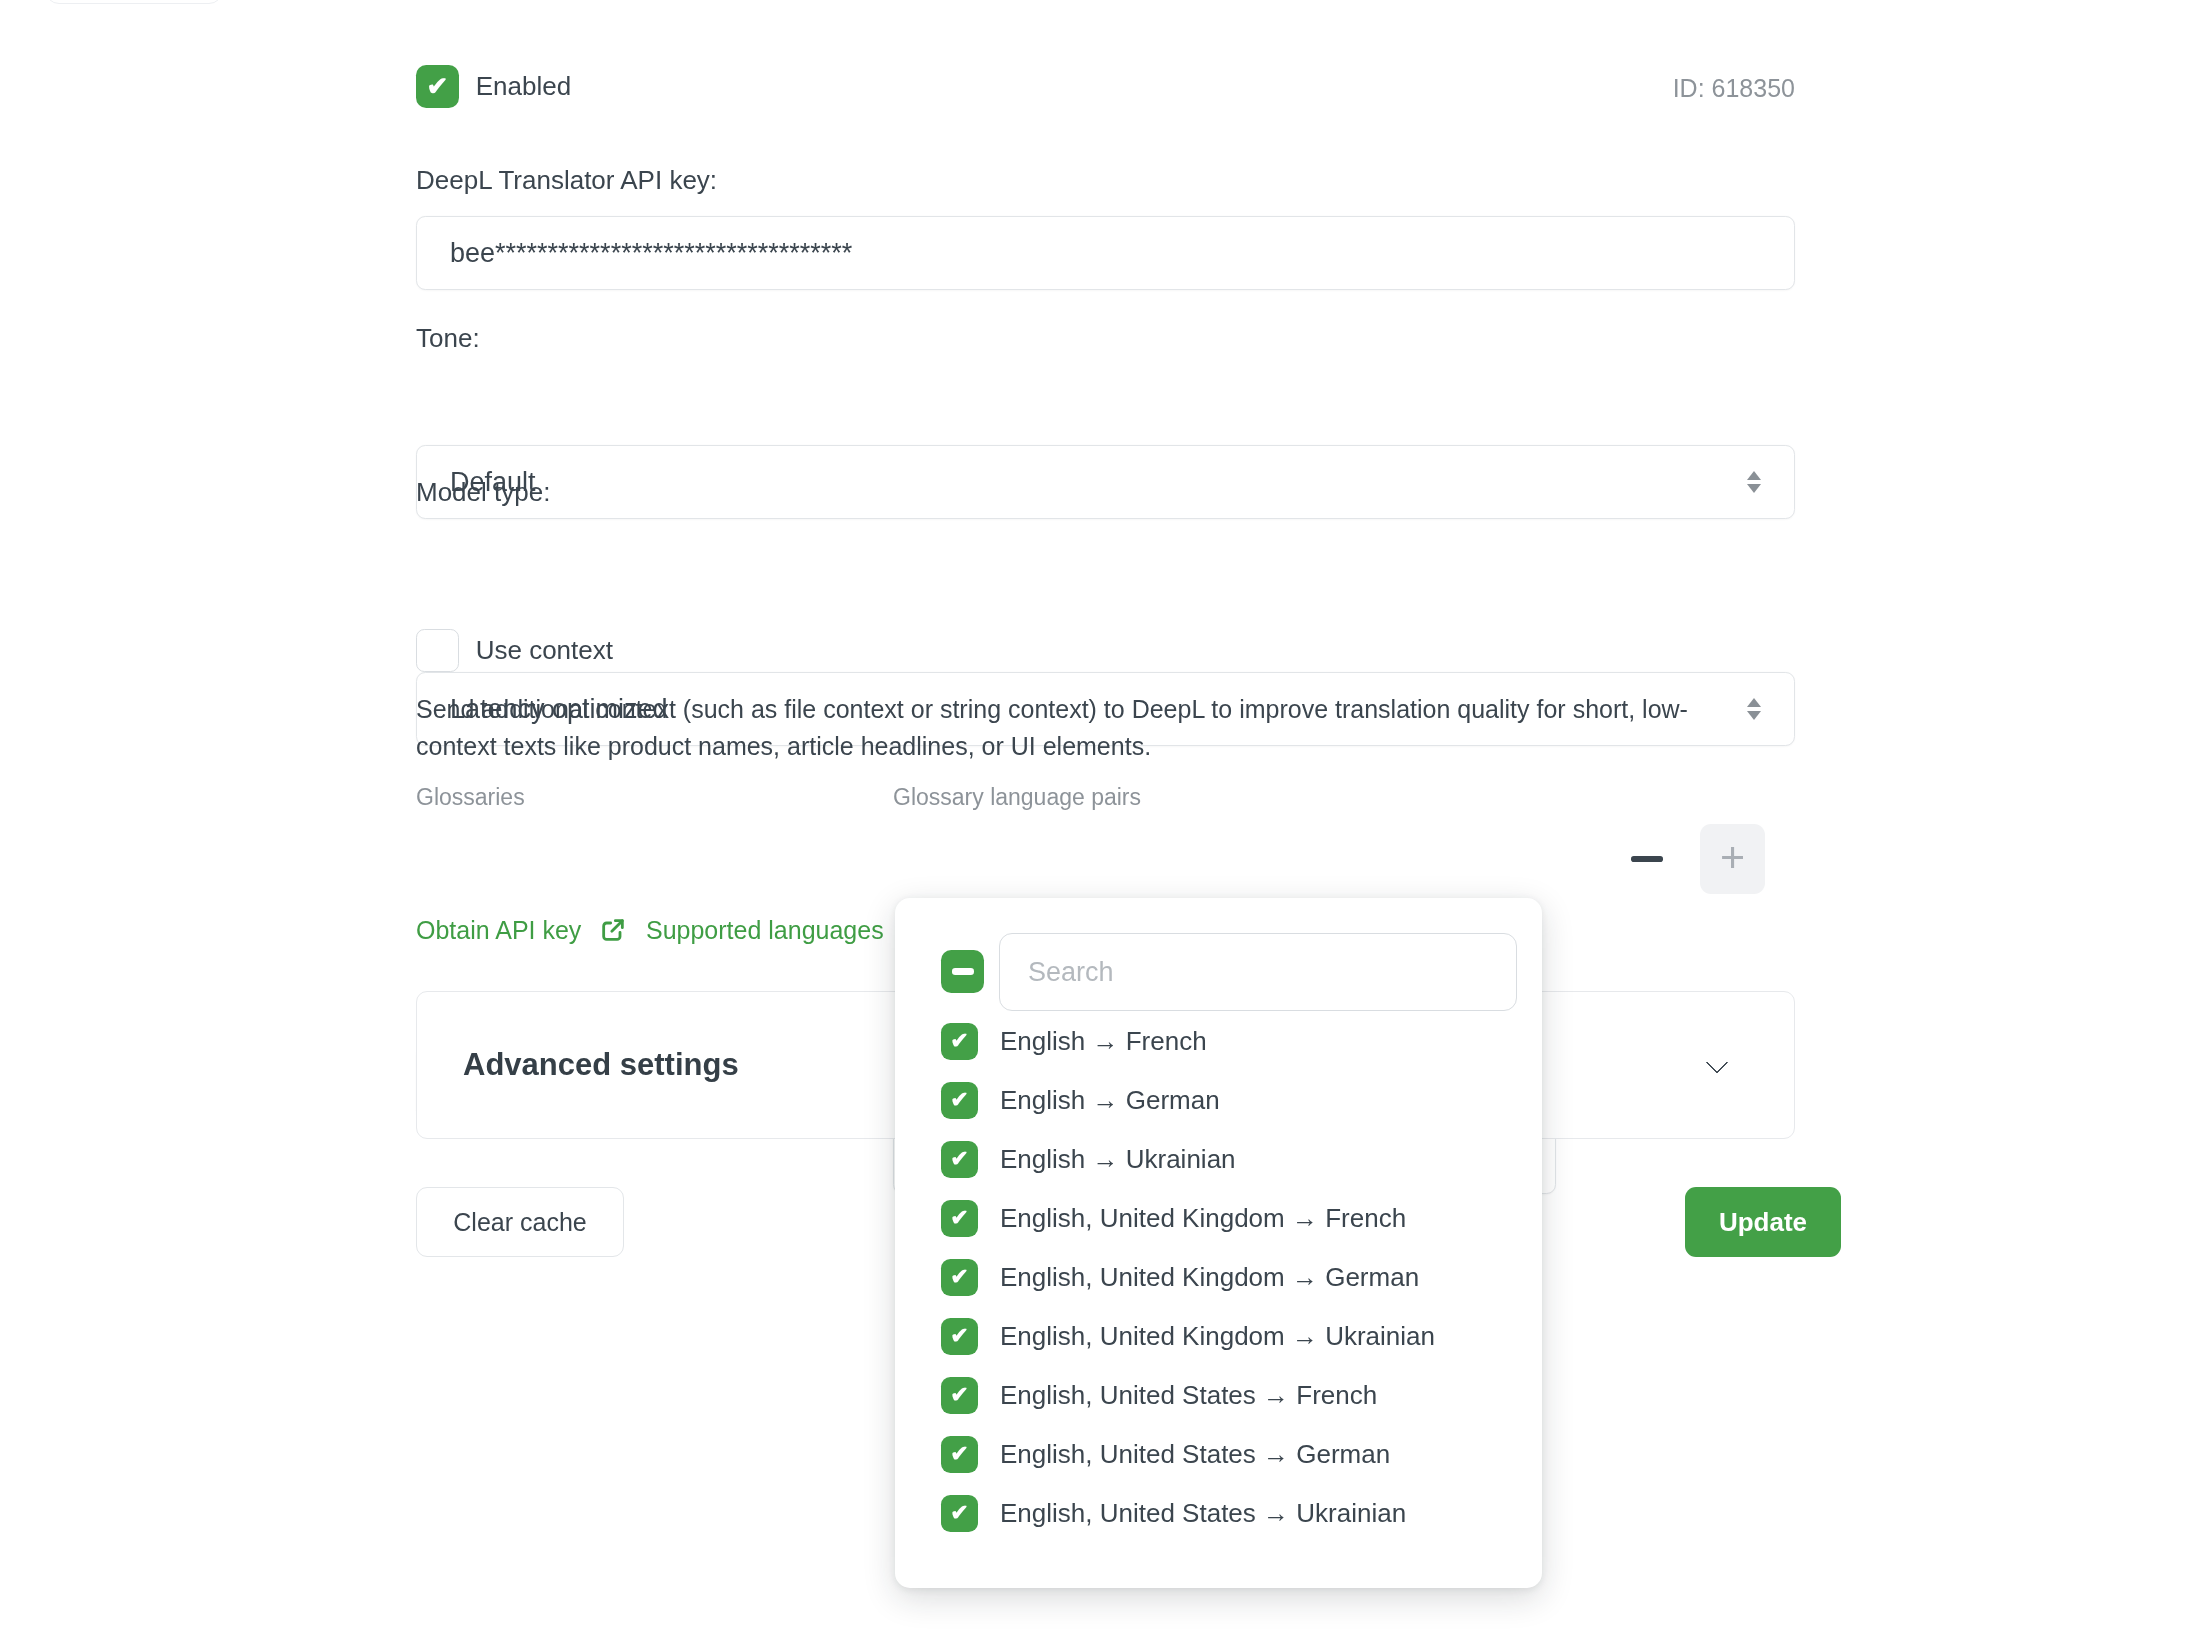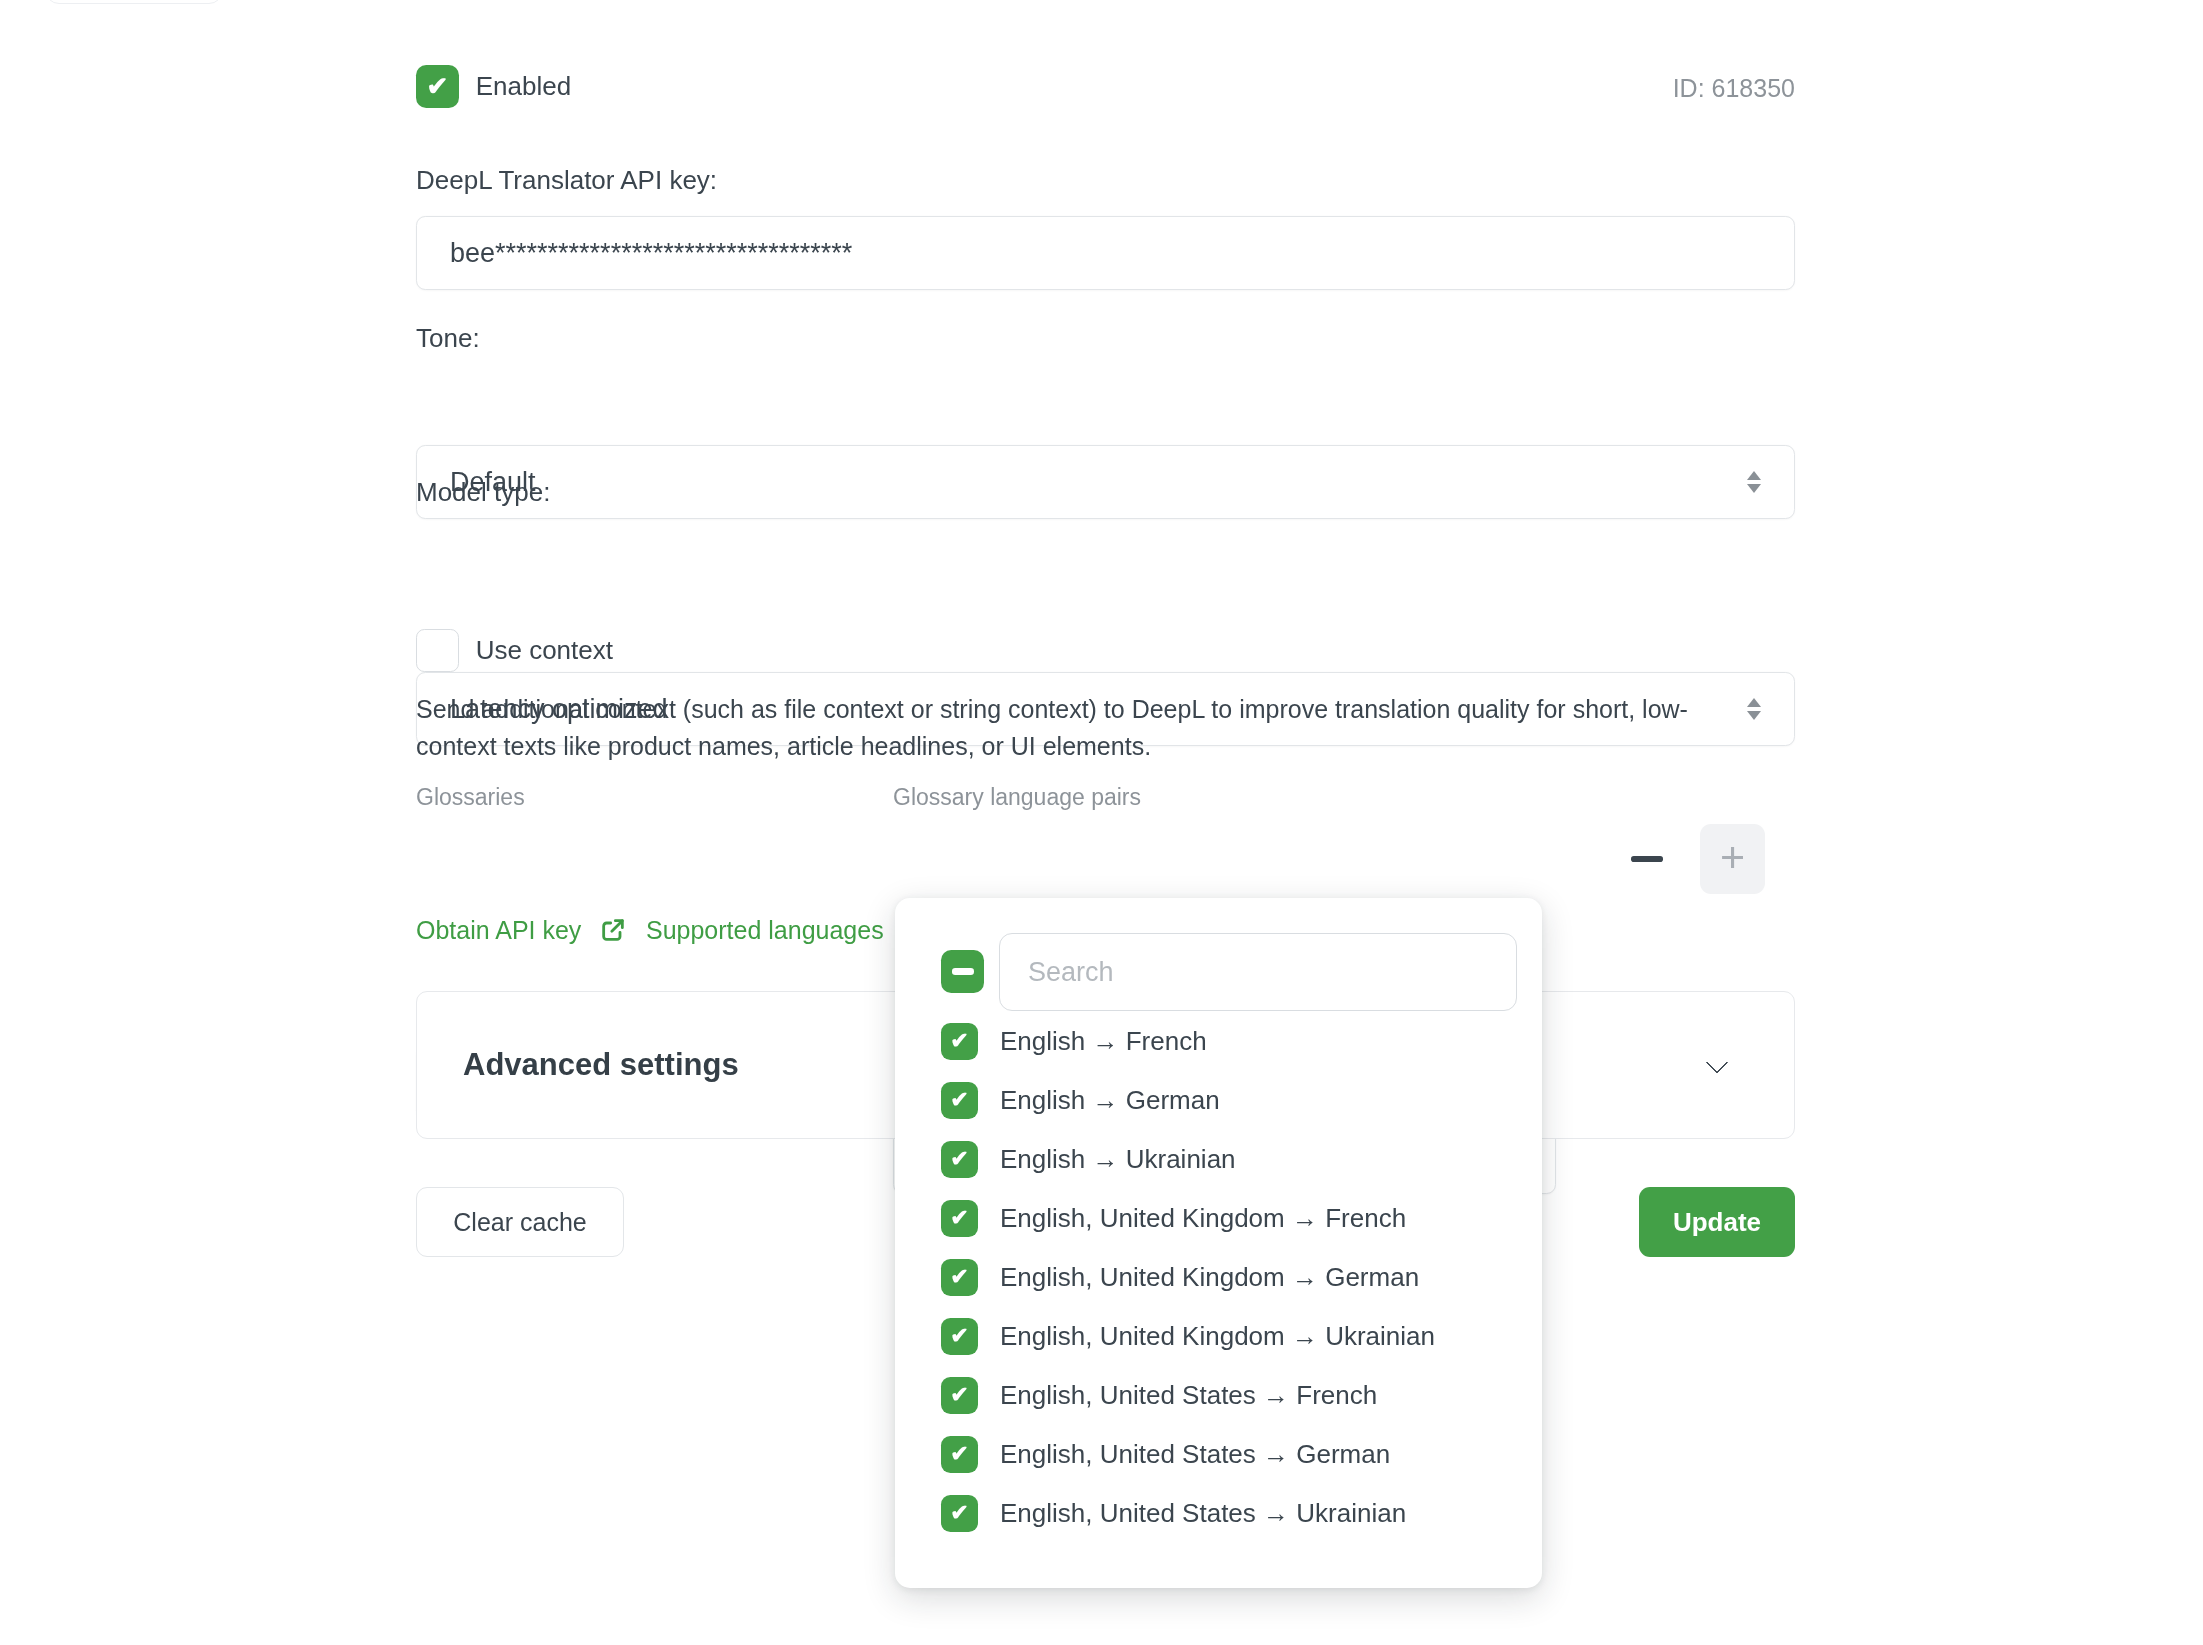--- a/index.html
+++ b/index.html
@@ -163,21 +163,21 @@
       <span>Supported languages</span>
     </a>
   </div>
 
   <div class="abs adv-panel" style="left:416px; top:991px; width:1379px; height:148px;">
     <span class="adv-label">Advanced settings</span>
     <span class="chevron"></span>
   </div>
 
   <button class="abs btn btn-outline" style="left:416px; top:1187px; width:208px; height:70px;">Clear cache</button>
-  <button class="abs btn btn-green" style="left:1639px; top:1187px; width:156px; height:70px;">Update</button>
+  <button class="abs btn btn-green" style="left:1685px; top:1187px; width:156px; height:70px;">Update</button>
 
   <div class="abs dropdown">
     <span class="cb green size-lg dd-header-cb">
       <span class="minus-bar"></span>
     </span>
     <input class="dd-search" type="text" placeholder="Search" style="">
     <div class="dd-list">
       <div class="dd-item">
         <span class="cb green size-md">
             <span class="check-glyph">✔</span>

